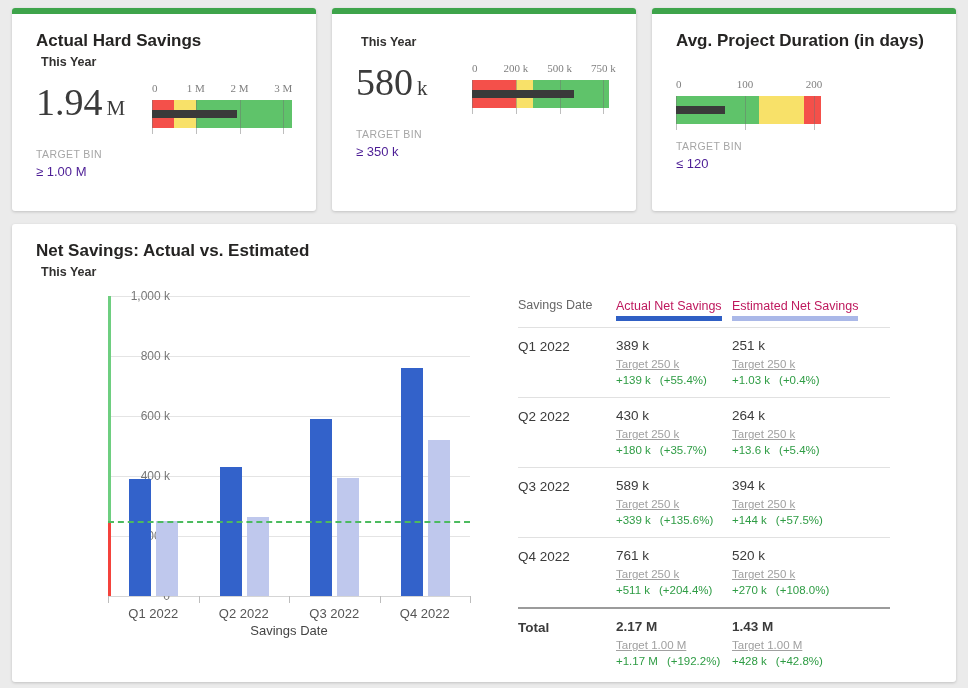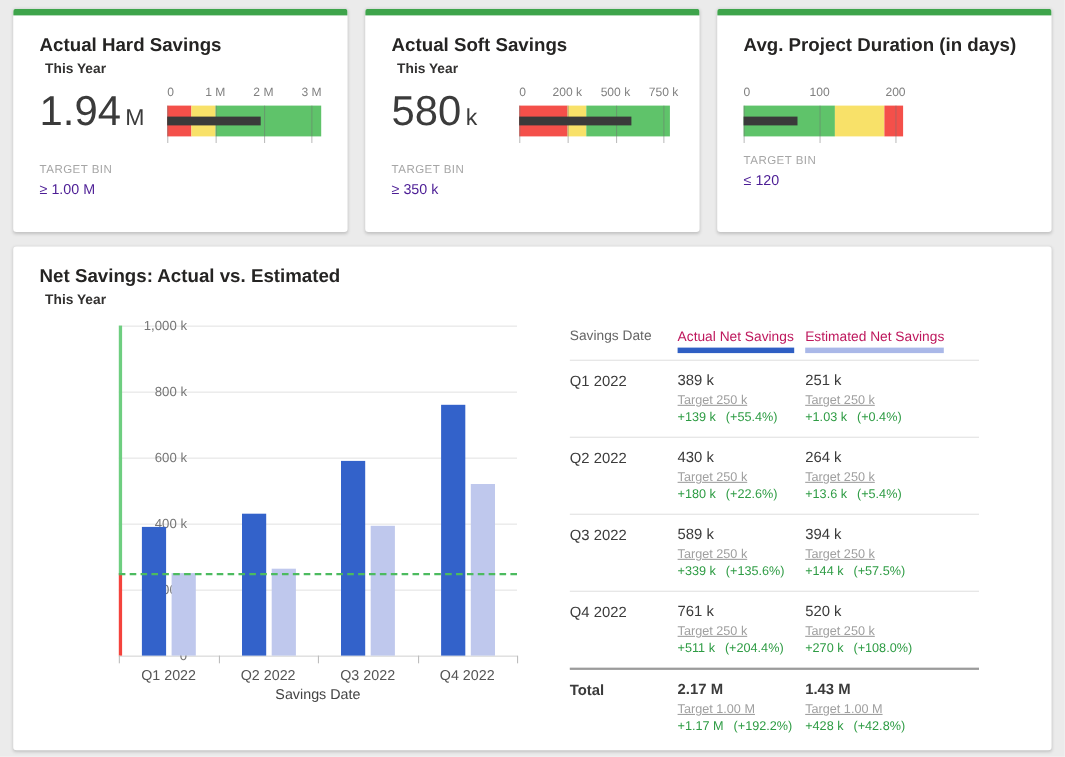--- a/index.html
+++ b/index.html
@@ -17,21 +17,21 @@
     box-shadow:0 1px 3px rgba(0,0,0,0.18);
     position:relative;
     overflow:hidden;
   }
   .kpi-row { display:flex; gap:16px; margin-bottom:13px; }
   .kpi-card { width:336px; height:203px; }
   .accent { height:6px; width:100%; }
   .card-pad { padding:17px 24px 0 24px; }
   .card-title { font-size:17px; font-weight:700; color:#252423; letter-spacing:0; }
   .card-subtitle { font-size:12.5px; font-weight:700; color:#323130; margin:4px 0 0 5px; min-height:15px; }
-  .kpi-flex { display:flex; align-items:flex-start; margin-top:8px; }
+  .kpi-flex { display:flex; align-items:center; margin-top:8px;font-family:Liberation Serif, serif; }
   .kpi-value { min-width:102px; margin-right:14px; font-size:38px; color:#3b3b3b; line-height:48px; white-space:nowrap; }
   .kpi-unit { font-size:21px; margin-left:4px; color:#3b3b3b; }
   .bullet { width:145px; position:relative; margin-top:0; }
   .b-labels { position:relative; height:16px; font-size:11px; color:#808080; }
   .b-lab { position:absolute; top:0; transform:translateX(-50%); white-space:nowrap; }
   .b-lab.first { transform:none; }
   .b-bar { position:relative; height:28px; margin-top:2px; }
   .b-zone { position:absolute; top:0; height:100%; }
   .b-tick { position:absolute; top:0; height:34px; width:1px; background:rgba(110,110,110,0.45); }
   .b-measure { position:absolute; top:10px; height:8px; left:0; background:#3a3a3a; }
@@ -105,21 +105,20 @@
             </div>
         </div>
         <div class="target-label">TARGET BIN</div>
         <div class="target-value">≥ 1.00 M</div>
       </div>
     </div>
 
     <div class="card kpi-card">
       <div class="accent accent-bar" style="background: rgb(62, 164, 75);"></div>
       <div class="card-pad">
-        <div class="card-title">Actual Soft Savings</div>
         <div class="card-subtitle">This Year</div>
         <div class="kpi-flex">
           <div class="kpi-value"><span>580</span><span class="kpi-unit">k</span></div>
           <div class="bullet">
               <div class="b-labels">
                 <span class="b-lab first" style="left:0%">0</span>
                 <span class="b-lab" style="left:31.25%">200 k</span>
                 <span class="b-lab" style="left:62.5%">500 k</span>
                 <span class="b-lab" style="left:93.75%">750 k</span>
               </div>
@@ -239,21 +238,21 @@
               <div class="cell-target">Target 250 k</div>
               <div class="cell-delta" style="color: rgb(46, 156, 68);"><span>+1.03 k</span><span class="delta-pct">(+0.4%)</span></div>
             </div>
           </div>
 
           <div class="t-row">
             <div class="r-label">Q2 2022</div>
             <div>
               <div class="cell-value">430 k</div>
               <div class="cell-target">Target 250 k</div>
-              <div class="cell-delta" style="color: rgb(46, 156, 68);"><span>+180 k</span><span class="delta-pct">(+22.6%)</span></div>
+              <div class="cell-delta" style="color: rgb(46, 156, 68);"><span>+180 k</span><span class="delta-pct">(+35.7%)</span></div>
             </div>
             <div>
               <div class="cell-value">264 k</div>
               <div class="cell-target">Target 250 k</div>
               <div class="cell-delta" style="color: rgb(46, 156, 68);"><span>+13.6 k</span><span class="delta-pct">(+5.4%)</span></div>
             </div>
           </div>
 
           <div class="t-row">
             <div class="r-label">Q3 2022</div>

